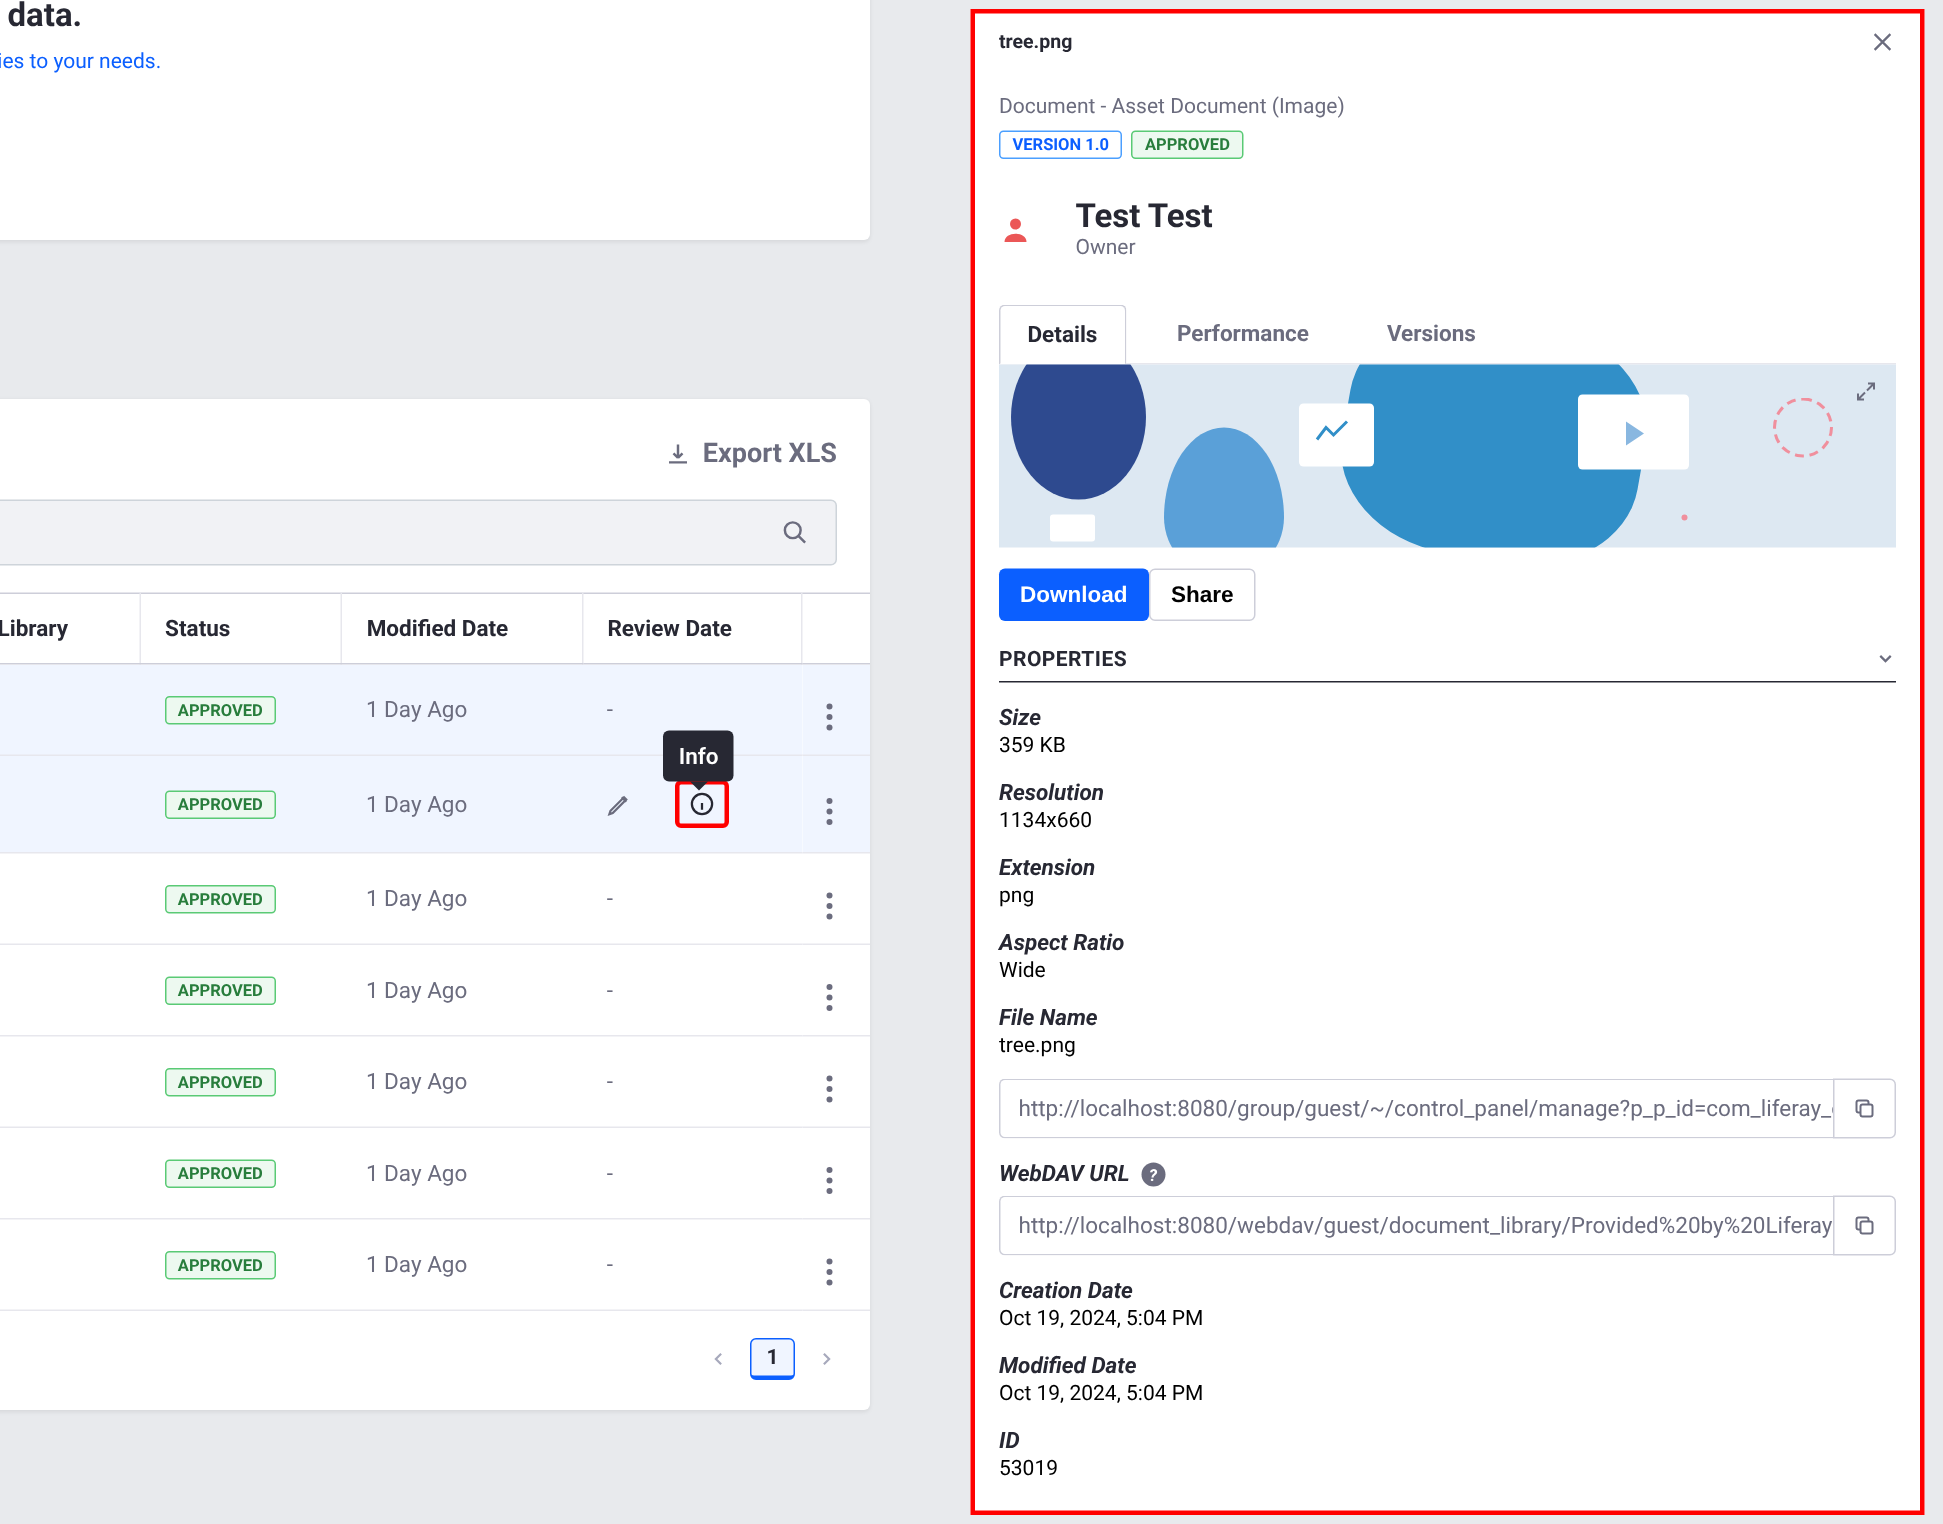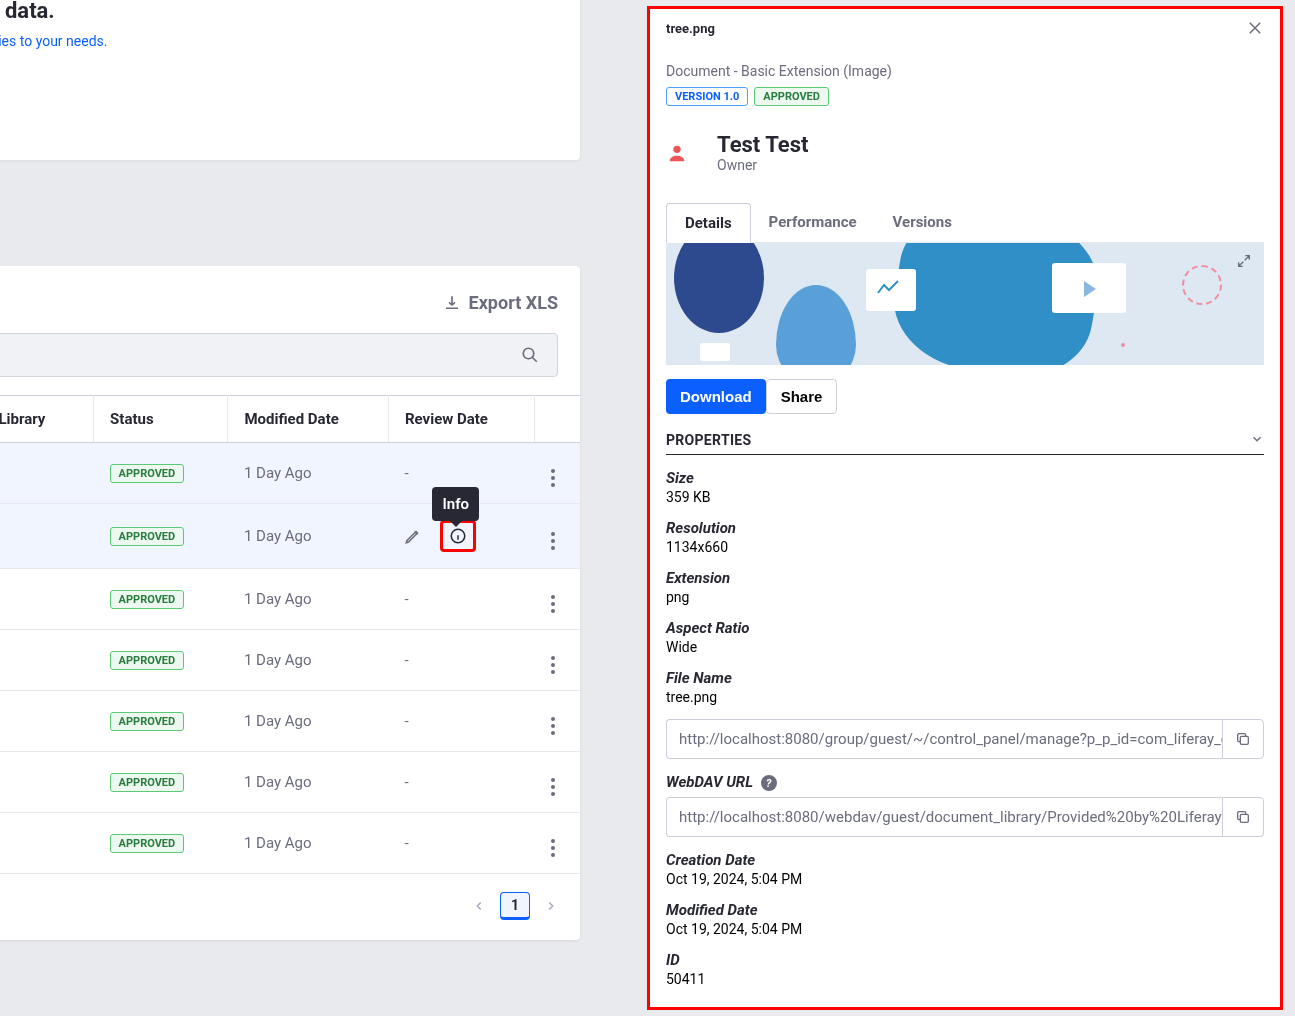--- a/index.html
+++ b/index.html
@@ -147,21 +147,21 @@
     }
     .info-highlight {
       border: 3px solid #ff0000;
       border-radius: 4px;
       padding: 4px 6px;
       display: inline-flex;
       position: relative;
     }
     .action-icons {
       display: flex;
-      gap: 18px;
+      gap: 28px;
       align-items: center;
     }
     .icon-btn { color: #6b6c7e; cursor: pointer; }
     .kebab { display: inline-flex; flex-direction: column; gap: 3px; cursor: pointer; }
     .kebab span { width: 4px; height: 4px; background: #6b6c7e; border-radius: 50%; }
     
     .pagination {
       display: flex;
       justify-content: flex-end;
       align-items: center;
@@ -198,21 +198,21 @@
     }
     .sp-filename { font-weight: 700; font-size: 13px; color: #272833; }
     .sp-close { color: #6b6c7e; cursor: pointer; }
     .sp-type { color: #6b6c7e; font-size: 14px; margin-top: 26px; }
     .sp-badges { margin-top: 8px; display: flex; gap: 6px; }
     .sp-owner-row { display: flex; gap: 29px; align-items: center; margin-top: 26px; }
     .sp-owner-name { font-size: 22px; font-weight: 700; }
     .sp-owner-role { color: #6b6c7e; font-size: 14px; }
     .sp-avatar { color: #eb5757; }
     
-    .sp-tabs { display: flex; gap: 0; margin-top: 30px; border-bottom: 1px solid #e7e7ed; }
+    .sp-tabs { display: flex; gap: 16px; margin-top: 30px; border-bottom: 1px solid #e7e7ed; }
     .sp-tab {
       padding: 10px 18px;
       font-weight: 700;
       color: #6b6c7e;
       cursor: pointer;
       font-size: 15px;
     }
     .sp-tab.active {
       border: 1px solid #cdced9;
       border-bottom: 1px solid #fff;
@@ -477,21 +477,21 @@
 
 <div class="side-panel">
   <div class="sp-header">
     <span class="sp-filename">tree.png</span>
     <span class="sp-close">
       <svg width="18" height="18" viewBox="0 0 24 24" fill="none" stroke="#6b6c7e" stroke-width="2">
           <path d="m5 5 14 14M19 5 5 19"></path>
         </svg>
     </span>
   </div>
-  <div class="sp-type">Document - Basic Extension (Image)</div>
+  <div class="sp-type">Document - Asset Document (Image)</div>
   <div class="sp-badges">
     <span class="badge-version">VERSION 1.0</span>
     <span class="badge-approved">APPROVED</span>
   </div>
   <div class="sp-owner-row">
     <span class="sp-avatar">
       <svg width="22" height="22" viewBox="0 0 24 24" fill="#eb5757">
           <circle cx="12" cy="8" r="4"></circle>
           <path d="M4 21c0-4 4-6 8-6s8 2 8 6z"></path>
         </svg>
@@ -598,15 +598,15 @@
   <div class="prop">
       <div class="plabel">Creation Date</div>
       <div class="pval">Oct 19, 2024, 5:04 PM</div>
     </div>
   <div class="prop">
       <div class="plabel">Modified Date</div>
       <div class="pval">Oct 19, 2024, 5:04 PM</div>
     </div>
   <div class="prop">
       <div class="plabel">ID</div>
-      <div class="pval">50411</div>
+      <div class="pval">53019</div>
     </div>
 </div>
 
 </body></html>

